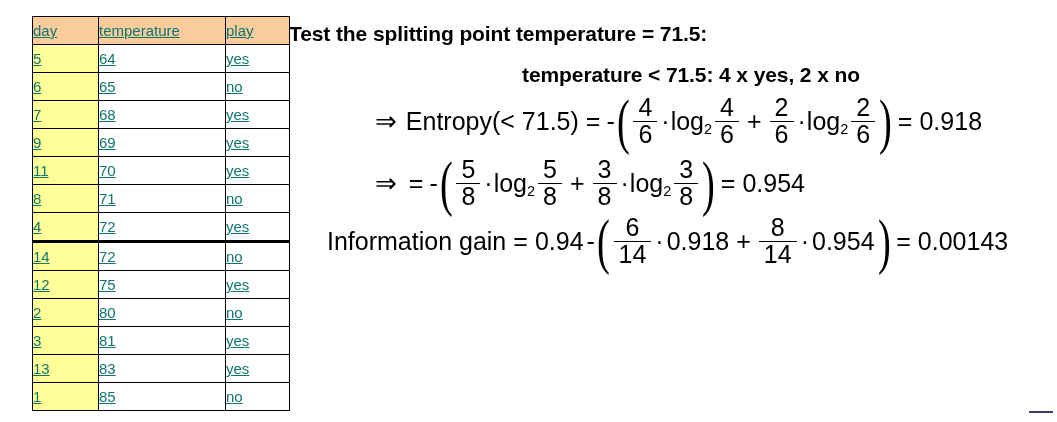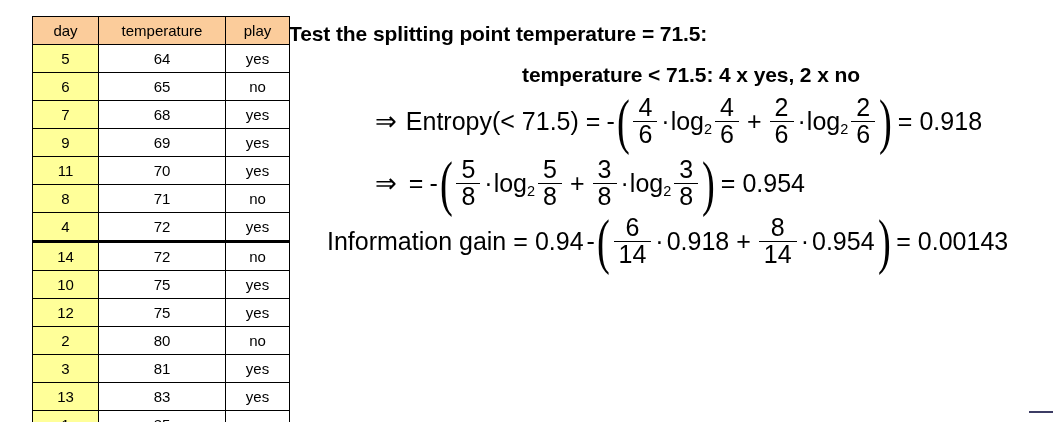--- a/index.html
+++ b/index.html
@@ -23,28 +23,29 @@
     top: 16px;
     width: 257px;
   }
   table.data-table {
     border-collapse: collapse;
     width: 257px;
     table-layout: fixed;
   }
   table.data-table td, table.data-table th {
     border: 1px solid #000000;
-    text-align: center;
+    text-align: left;
     font-weight: normal;
     padding: 0;
     height: 27px;
     line-height: 27px;
     font-size: 15px;
     font-family: "Liberation Sans", sans-serif;
-    color: #000000;
+    color: #0f766e;
+    text-decoration: underline;
   }
   table.data-table thead th {
     background: #fbcc9b;
     font-size: 15px;
   }
   col.c-day    { width: 66px; }
   col.c-temp   { width: 127px; }
   col.c-play   { width: 64px; }
 
   td.cell-day  { background: #ffff99; }
@@ -188,25 +189,20 @@
           <td class="cell-day">4</td>
           <td class="cell-temp">72</td>
           <td class="cell-play">yes</td>
         </tr>
         <tr>
           <td class="cell-day">14</td>
           <td class="cell-temp">72</td>
           <td class="cell-play">no</td>
         </tr>
         <tr>
-          <td class="cell-day">10</td>
-          <td class="cell-temp">75</td>
-          <td class="cell-play">yes</td>
-        </tr>
-        <tr>
           <td class="cell-day">12</td>
           <td class="cell-temp">75</td>
           <td class="cell-play">yes</td>
         </tr>
         <tr>
           <td class="cell-day">2</td>
           <td class="cell-temp">80</td>
           <td class="cell-play">no</td>
         </tr>
         <tr>

